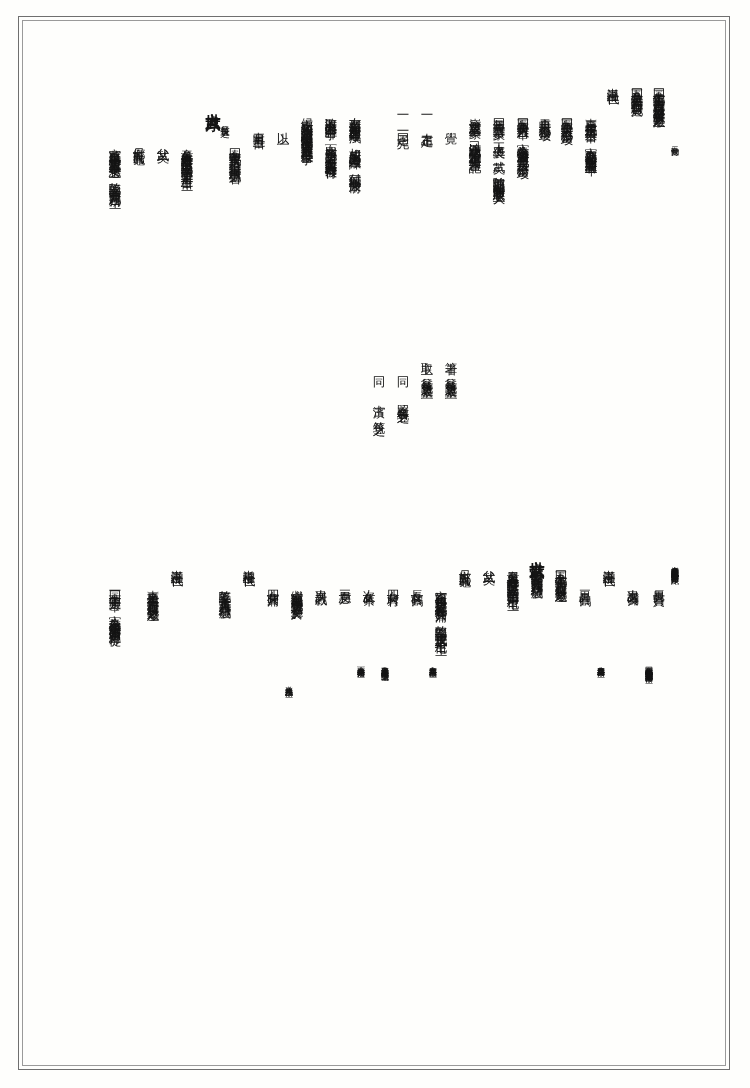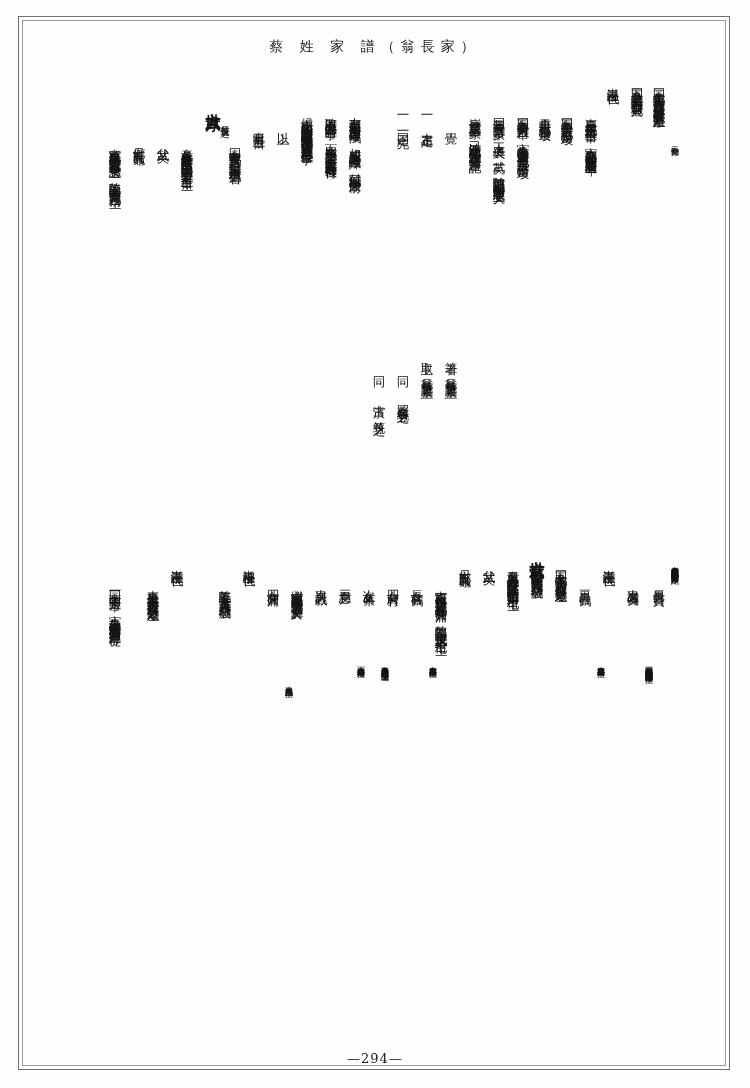--- a/index.html
+++ b/index.html
@@ -84,21 +84,20 @@
     letter-spacing: 0.3px;
   }
 </style>
 </head>
 <body>
 
 <div class="page">
   <div class="frame"></div>
   <div class="frame-inner"></div>
 
-  <div class="header">蔡 姓 家 譜（翁長家）</div>
 
   <div class="col" style="right:84px; top:78px; height:260px;">同三十七年壬辰十二月朔日為親見世筆者叙筑登之座敷</div>
   <div class="col tiny" style="right:72px; top:140px; height:70px;">勤役十二箇月</div>
 
   <div class="col" style="right:106px; top:78px; height:190px;">同五十八年癸丑十二月朔日叙黄冠</div>
 
   <div class="col" style="right:130px; top:78px; height:90px;">尚温王世代</div>
 
   <div class="col" style="right:152px; top:108px; height:300px;">嘉慶三年戊午正月二十二日奉　憲令為那覇江並唐船雇筆者同五年</div>
 
@@ -196,14 +195,13 @@
   <div class="col" style="right:518px; top:580px; height:230px;">乾隆五十二年丁未八月六日結歳雲</div>
 
   <div class="col" style="right:566px; top:560px; height:90px;">尚灝王世代</div>
 
   <div class="col" style="right:590px; top:580px; height:230px;">嘉慶十年乙丑十二月朔日叙筑登之座敷</div>
 
   <div class="col" style="right:628px; top:580px; height:400px;">同二十一年丙子三月奉　憲令為秋走渡唐比京家領同丁丑正月從</div>
 
   <div class="col big" style="right:206px; top:548px; height:100px;">六世武常</div>
 
-  <div class="footer">—294—</div>
 </div>
 
 </body></html>

